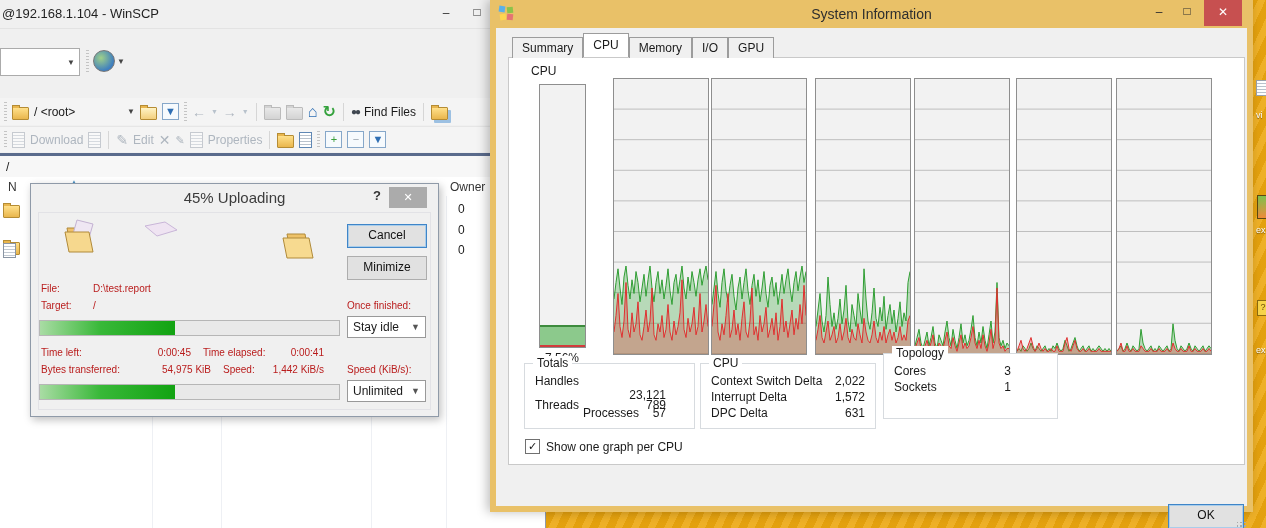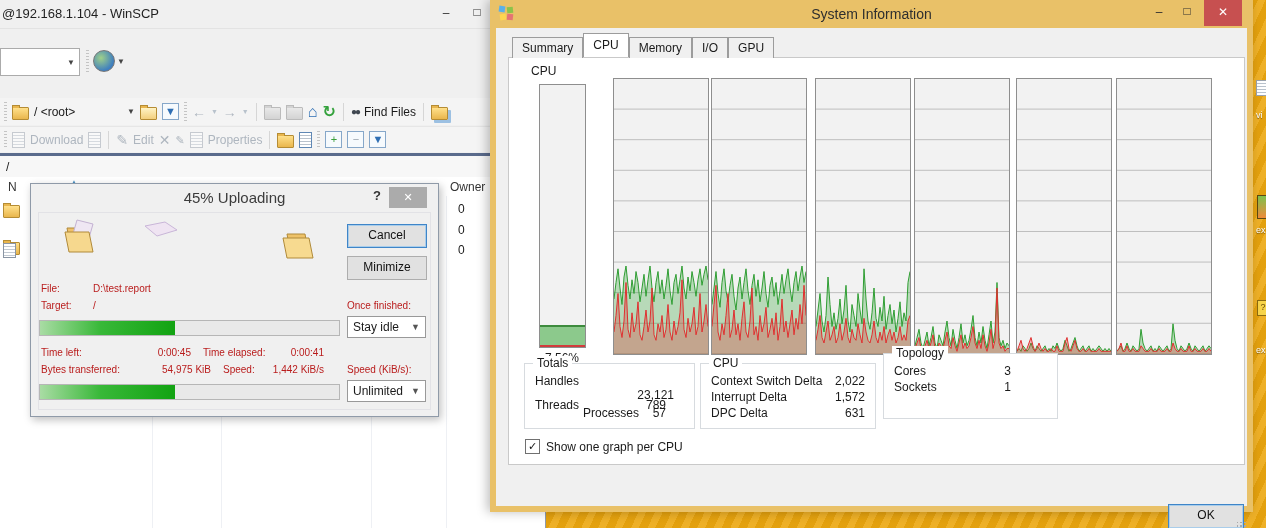--- a/index.html
+++ b/index.html
@@ -318,21 +318,21 @@
               <polyline points="0.0,272.3 2.0,269.5 4.0,266.8 6.0,272.3 8.0,269.5 10.0,264.0 12.0,269.5 14.0,272.3 16.0,266.8 18.0,269.5 20.0,272.3 22.0,269.5 24.0,250.3 26.0,264.0 28.0,269.5 30.0,272.3 32.0,269.5 34.0,266.8 36.0,272.3 38.0,269.5 40.0,272.3 42.0,266.8 44.0,269.5 46.0,272.3 48.0,269.5 50.0,266.8 52.0,272.3 54.0,269.5 56.0,244.8 58.0,261.3 60.0,269.5 62.0,272.3 64.0,266.8 66.0,269.5 68.0,272.3 70.0,269.5 72.0,264.0 74.0,269.5 76.0,272.3 78.0,266.8 80.0,269.5 82.0,272.3 84.0,269.5 86.0,266.8 88.0,272.3 90.0,269.5 92.0,266.8 94.0,269.5" fill="none" stroke="#2f9e33"></polyline>
               <polygon points="0,275 0.0,272.3 2.0,269.5 4.0,264.0 6.0,272.3 8.0,272.3 10.0,266.8 12.0,272.3 14.0,272.3 16.0,269.5 18.0,272.3 20.0,272.3 22.0,272.3 24.0,266.8 26.0,269.5 28.0,272.3 30.0,272.3 32.0,272.3 34.0,269.5 36.0,272.3 38.0,272.3 40.0,272.3 42.0,269.5 44.0,272.3 46.0,272.3 48.0,272.3 50.0,269.5 52.0,272.3 54.0,272.3 56.0,264.0 58.0,269.5 60.0,272.3 62.0,272.3 64.0,269.5 66.0,272.3 68.0,272.3 70.0,272.3 72.0,266.8 74.0,272.3 76.0,272.3 78.0,269.5 80.0,272.3 82.0,272.3 84.0,272.3 86.0,269.5 88.0,272.3 90.0,272.3 92.0,269.5 94.0,272.3 94,275" fill="#e03030" fill-opacity="0.3"></polygon>
               <polyline points="0.0,272.3 2.0,269.5 4.0,264.0 6.0,272.3 8.0,272.3 10.0,266.8 12.0,272.3 14.0,272.3 16.0,269.5 18.0,272.3 20.0,272.3 22.0,272.3 24.0,266.8 26.0,269.5 28.0,272.3 30.0,272.3 32.0,272.3 34.0,269.5 36.0,272.3 38.0,272.3 40.0,272.3 42.0,269.5 44.0,272.3 46.0,272.3 48.0,272.3 50.0,269.5 52.0,272.3 54.0,272.3 56.0,264.0 58.0,269.5 60.0,272.3 62.0,272.3 64.0,269.5 66.0,272.3 68.0,272.3 70.0,272.3 72.0,266.8 74.0,272.3 76.0,272.3 78.0,269.5 80.0,272.3 82.0,272.3 84.0,272.3 86.0,269.5 88.0,272.3 90.0,272.3 92.0,269.5 94.0,272.3" fill="none" stroke="#e03030"></polyline>
             </svg>
           </div>
 
         <div class="groupbox" style="left:15px;top:305px;width:169px;">
           <span class="gb-title">Totals</span>
           <div class="gb-row" style="top:10px;flex-direction:column;">
               <span>Handles</span>
-              <span class="v" style="margin-right:10px;">23,121</span>
+              <span class="v" style="margin-right:18px;">23,121</span>
             </div>
           <div class="gb-row" style="top:34px;">
               <span>Threads</span>
               <span class="v" style="margin-right:18px;">789</span>
             </div>
           <div class="gb-row" style="top:42px;margin-left:48px;">
               <span>Processes</span>
               <span class="v" style="margin-right:18px;">57</span>
             </div>
         </div>

